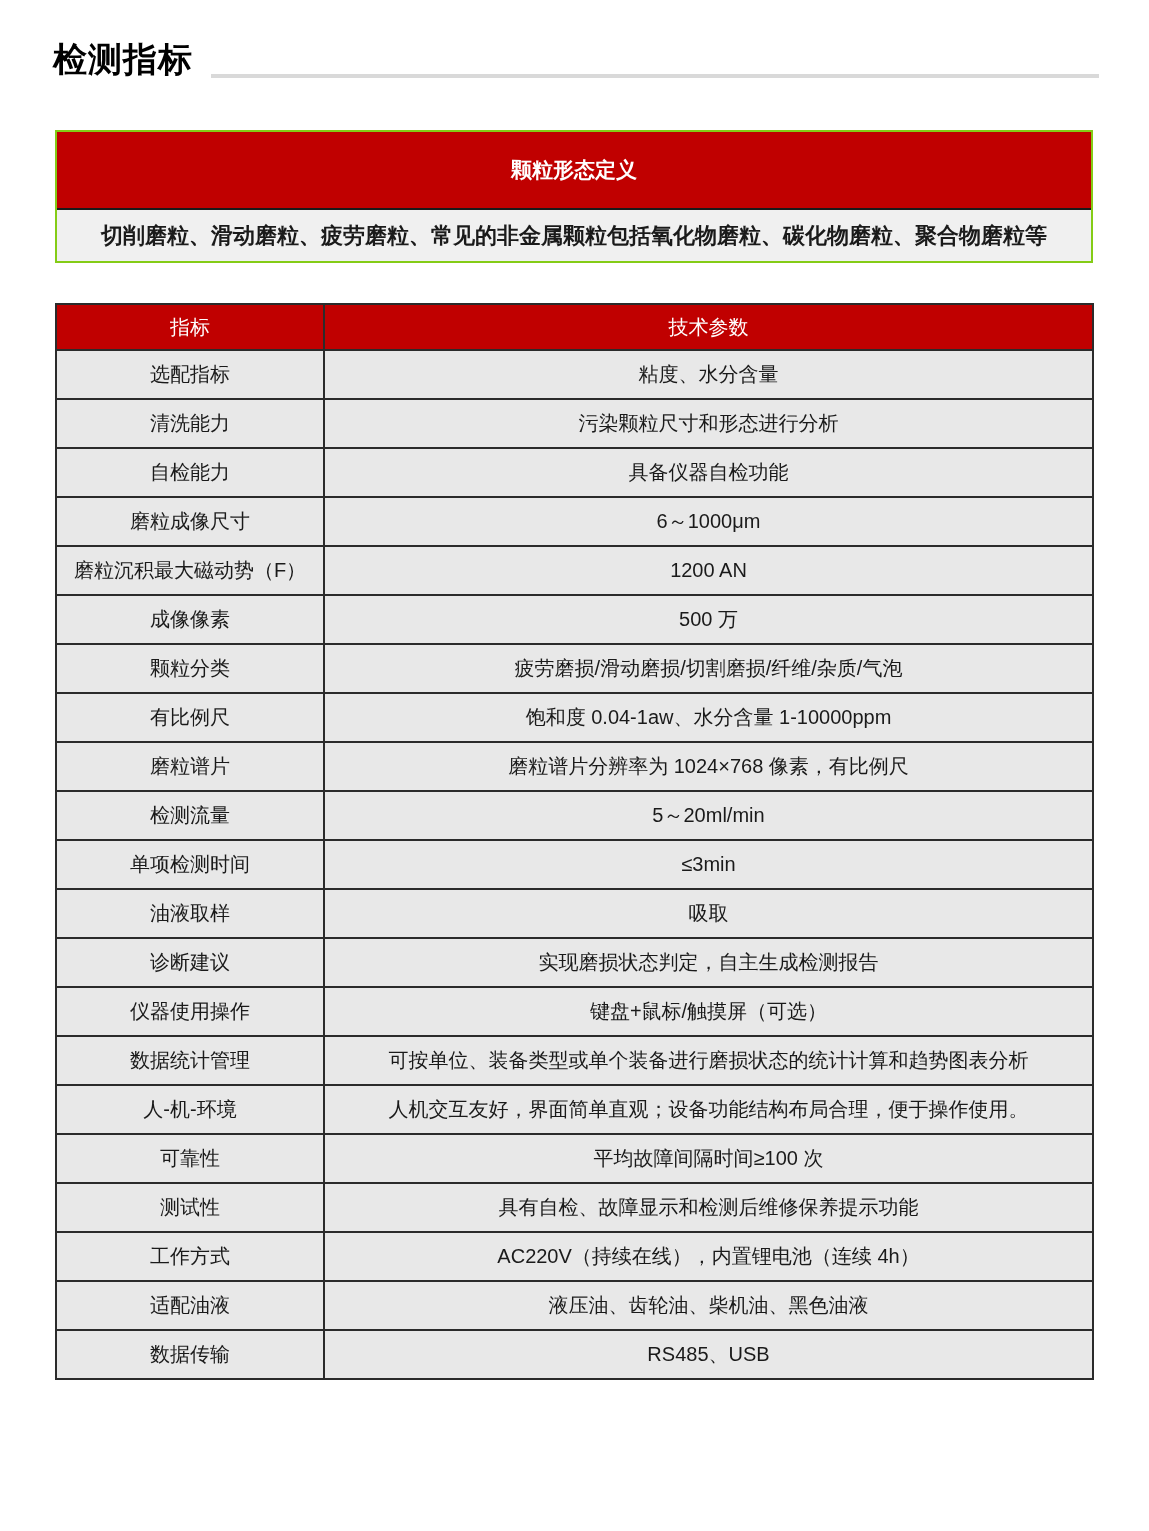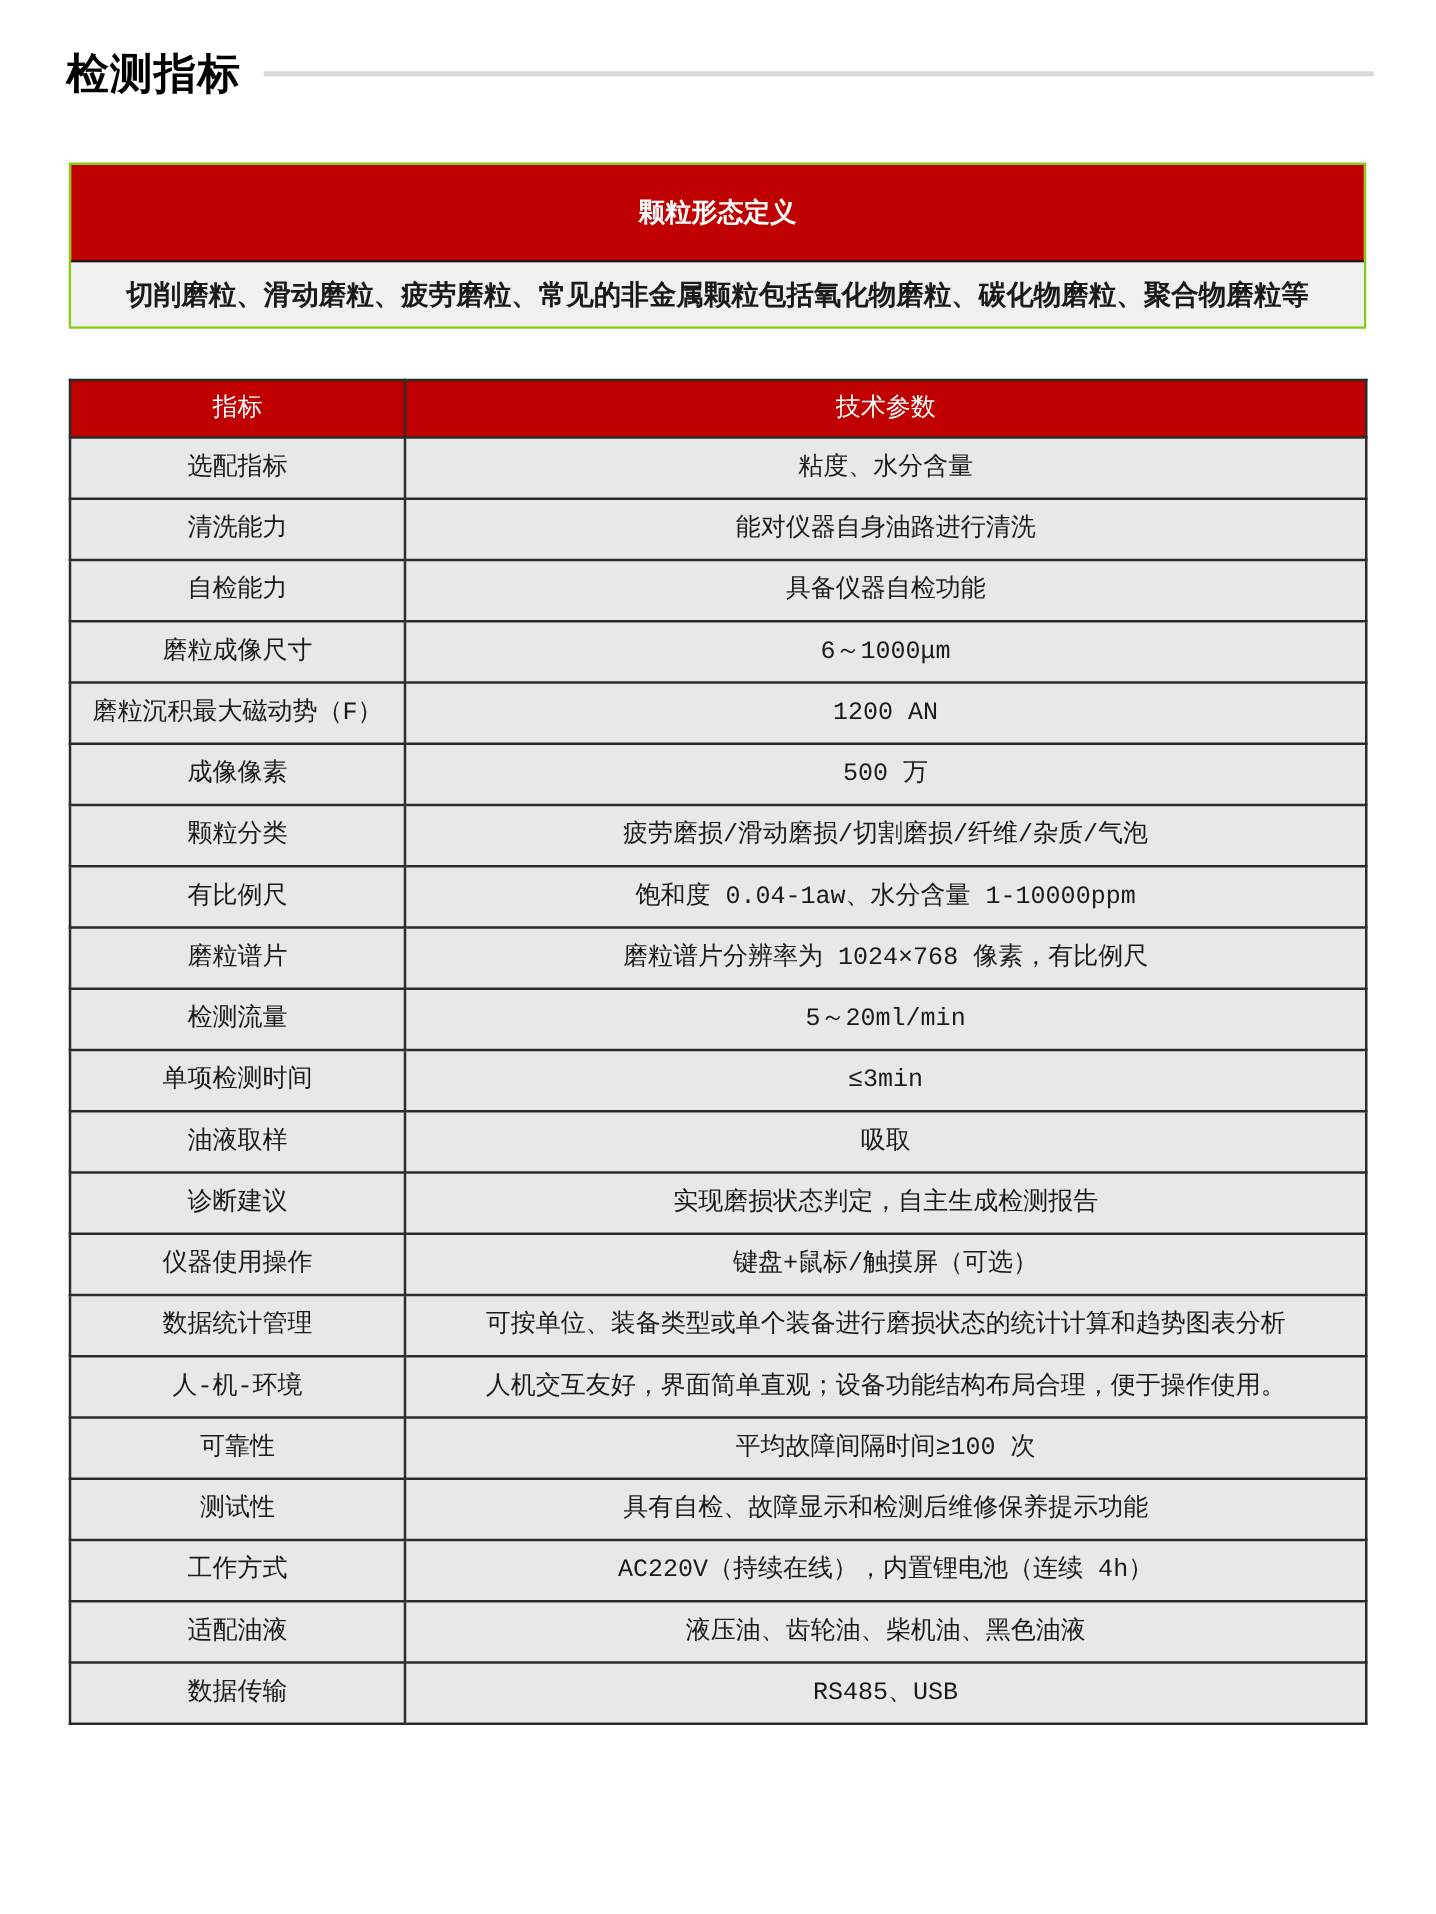--- a/index.html
+++ b/index.html
@@ -7,21 +7,21 @@
   body {
     width:1149px; height:1531px;
     font-family:"Liberation Sans","DejaVu Sans",sans-serif;
     color:#1f1f1f;
     overflow:hidden;
   }
   .page { position:relative; width:1149px; height:1531px; }
 
   
   .h-wrap {
-    display:flex; align-items:center;
+    display:flex; align-items:flex-end;
     margin-right:50px;
   }
   .h-wrap.first { margin-top:40px; margin-left:53px; }
   .h-wrap.second { margin-top:19px; margin-left:60px; }
   .section-title {
     font-size:34px; font-weight:700; color:#000;
     line-height:38px; letter-spacing:1px; white-space:nowrap;
   }
   .title-rule {
     flex:1; height:4px; background:#d9d9d9; margin-left:18px;
@@ -50,21 +50,20 @@
     padding:0 20px;
     text-align:center;
   }
 
   
   table.spec-table {
     border-collapse:collapse;
     margin:40px 0 0 55px;
     width:1037px;
     table-layout:fixed;
-    font-family:Liberation Mono, monospace;
   }
   .spec-table th, .spec-table td {
     border:2px solid #2b2b2b;
     text-align:center;
     vertical-align:middle;
     font-size:20px;
     line-height:1.45;
   }
   .spec-table th {
     background:var(--accent, #c00000);
@@ -108,21 +107,21 @@
         <th>技术参数</th>
       </tr>
     </thead>
     <tbody>
         <tr>
           <td>选配指标</td>
           <td>粘度、水分含量</td>
         </tr>
         <tr>
           <td>清洗能力</td>
-          <td>能对仪器自身油路进行清洗</td>
+          <td>污染颗粒尺寸和形态进行分析</td>
         </tr>
         <tr>
           <td>自检能力</td>
           <td>具备仪器自检功能</td>
         </tr>
         <tr>
           <td>磨粒成像尺寸</td>
           <td>6～1000μm</td>
         </tr>
         <tr>

